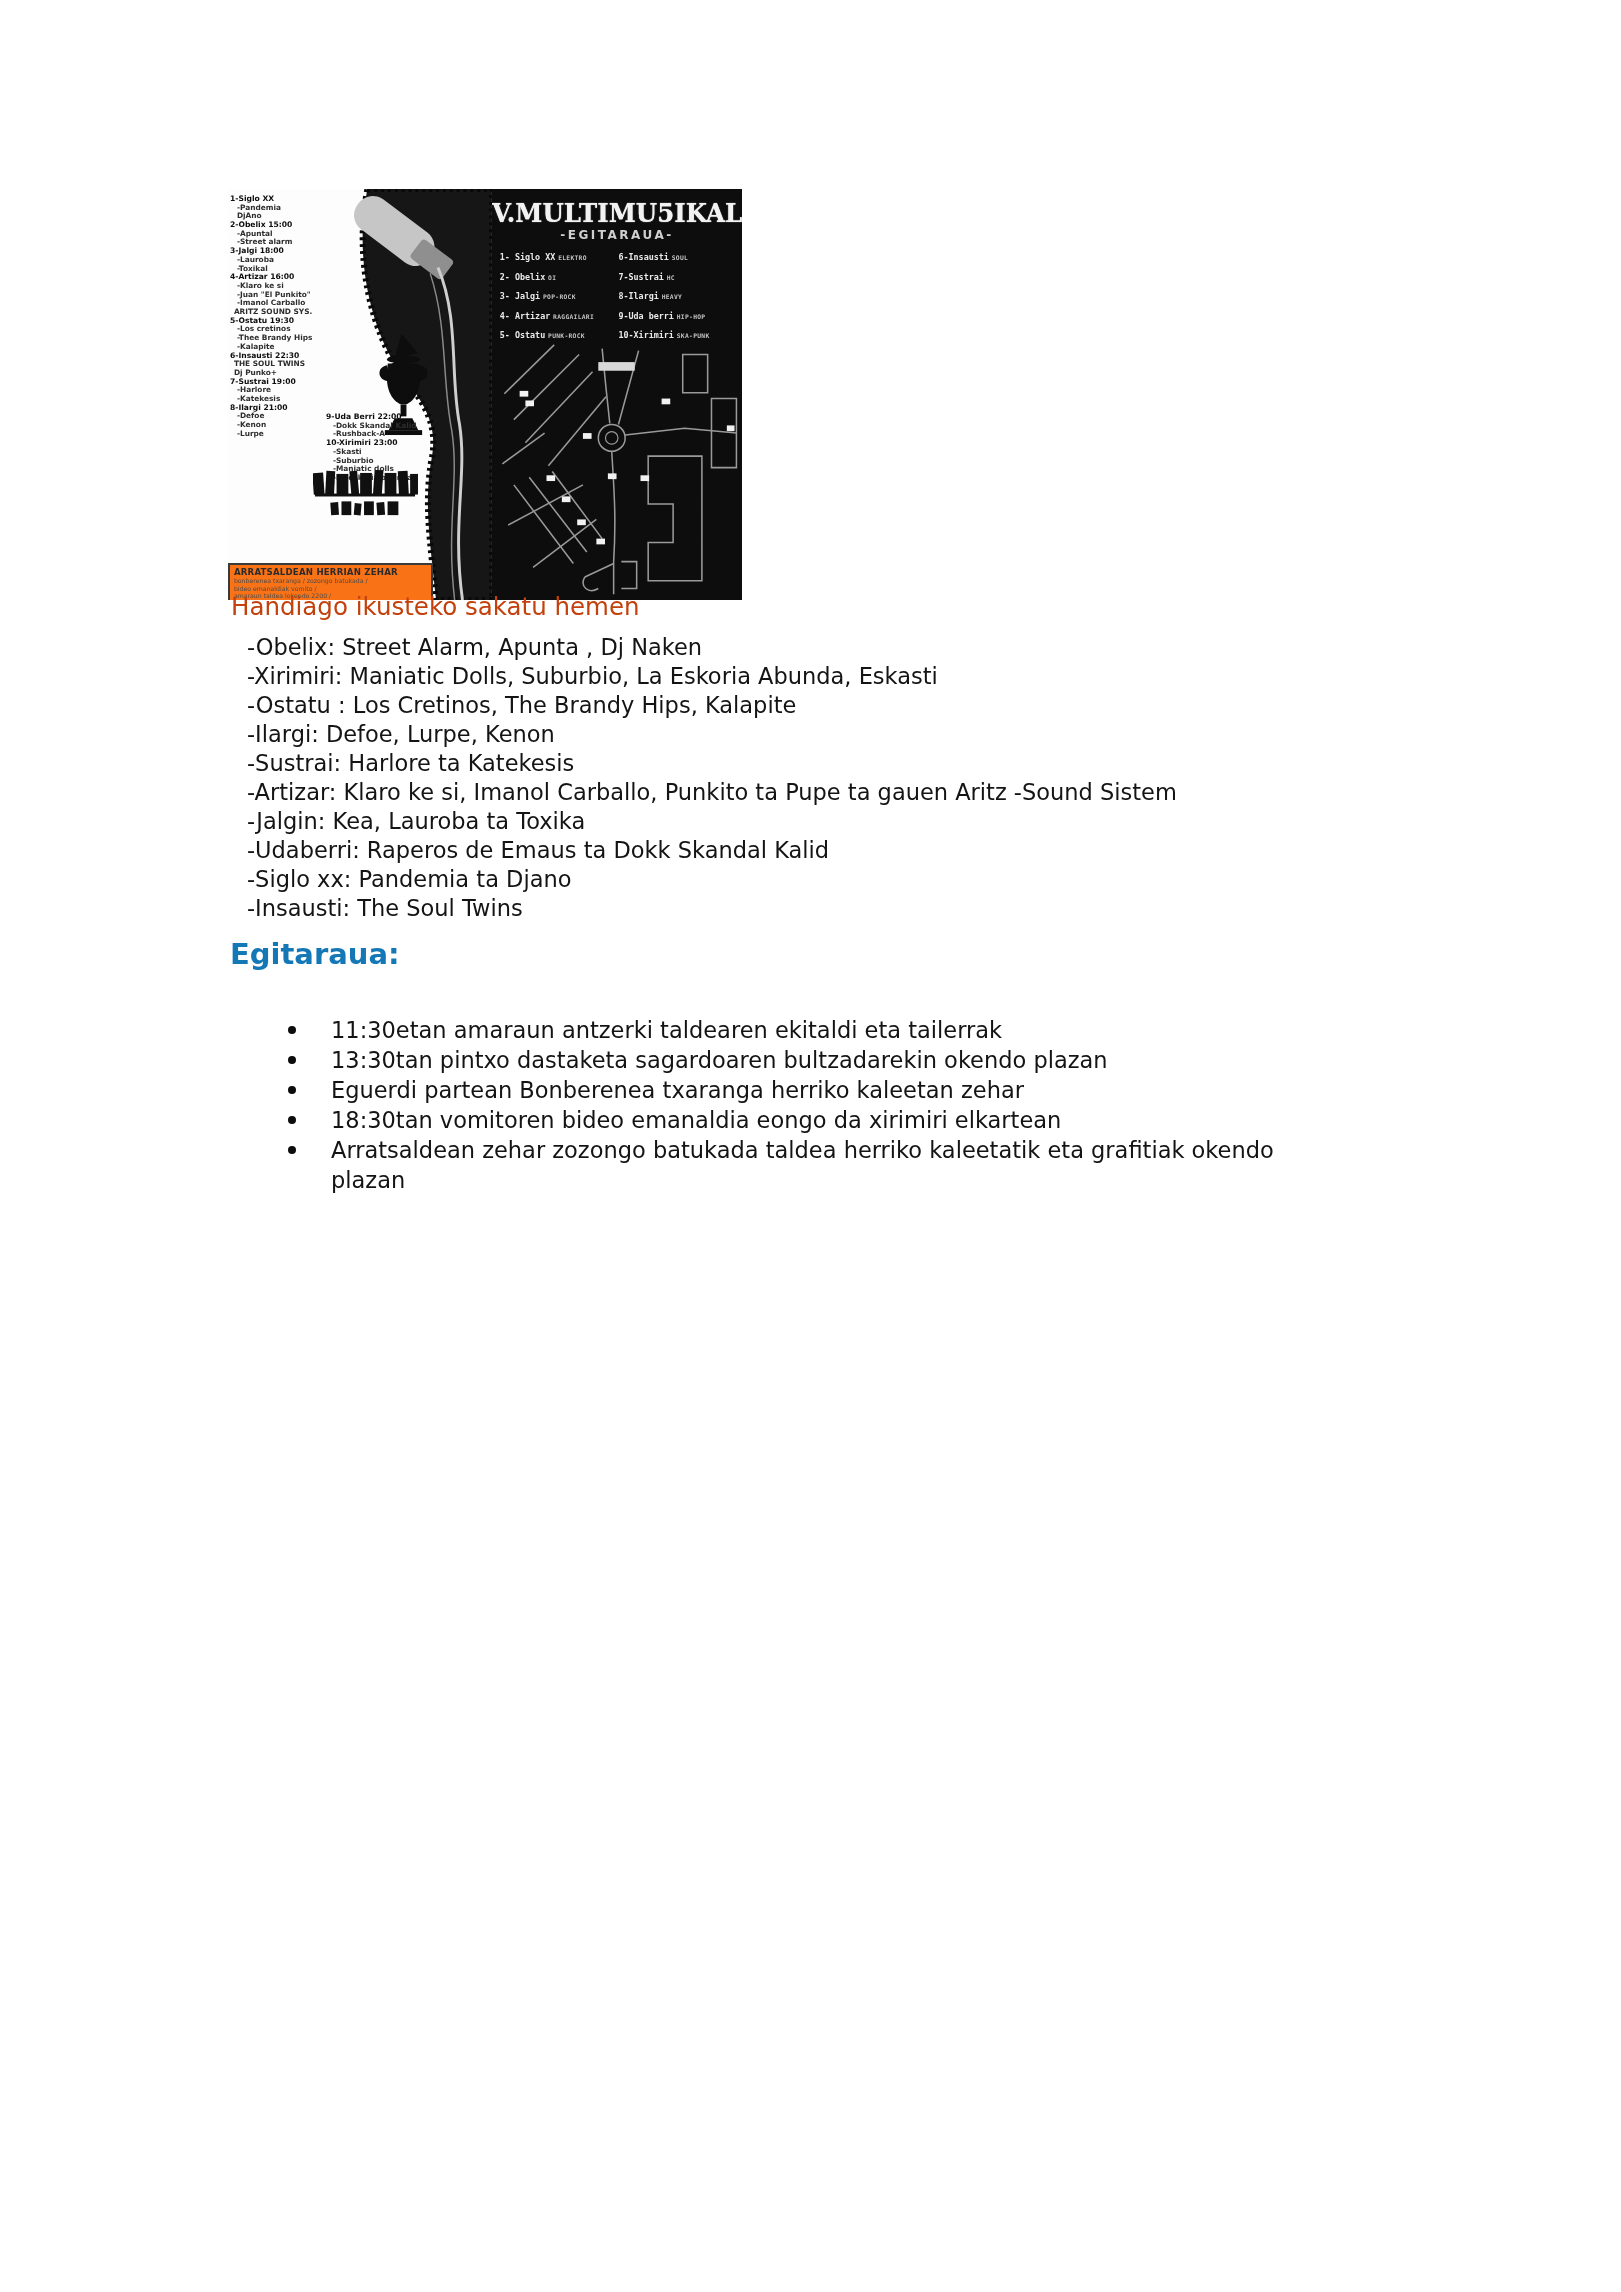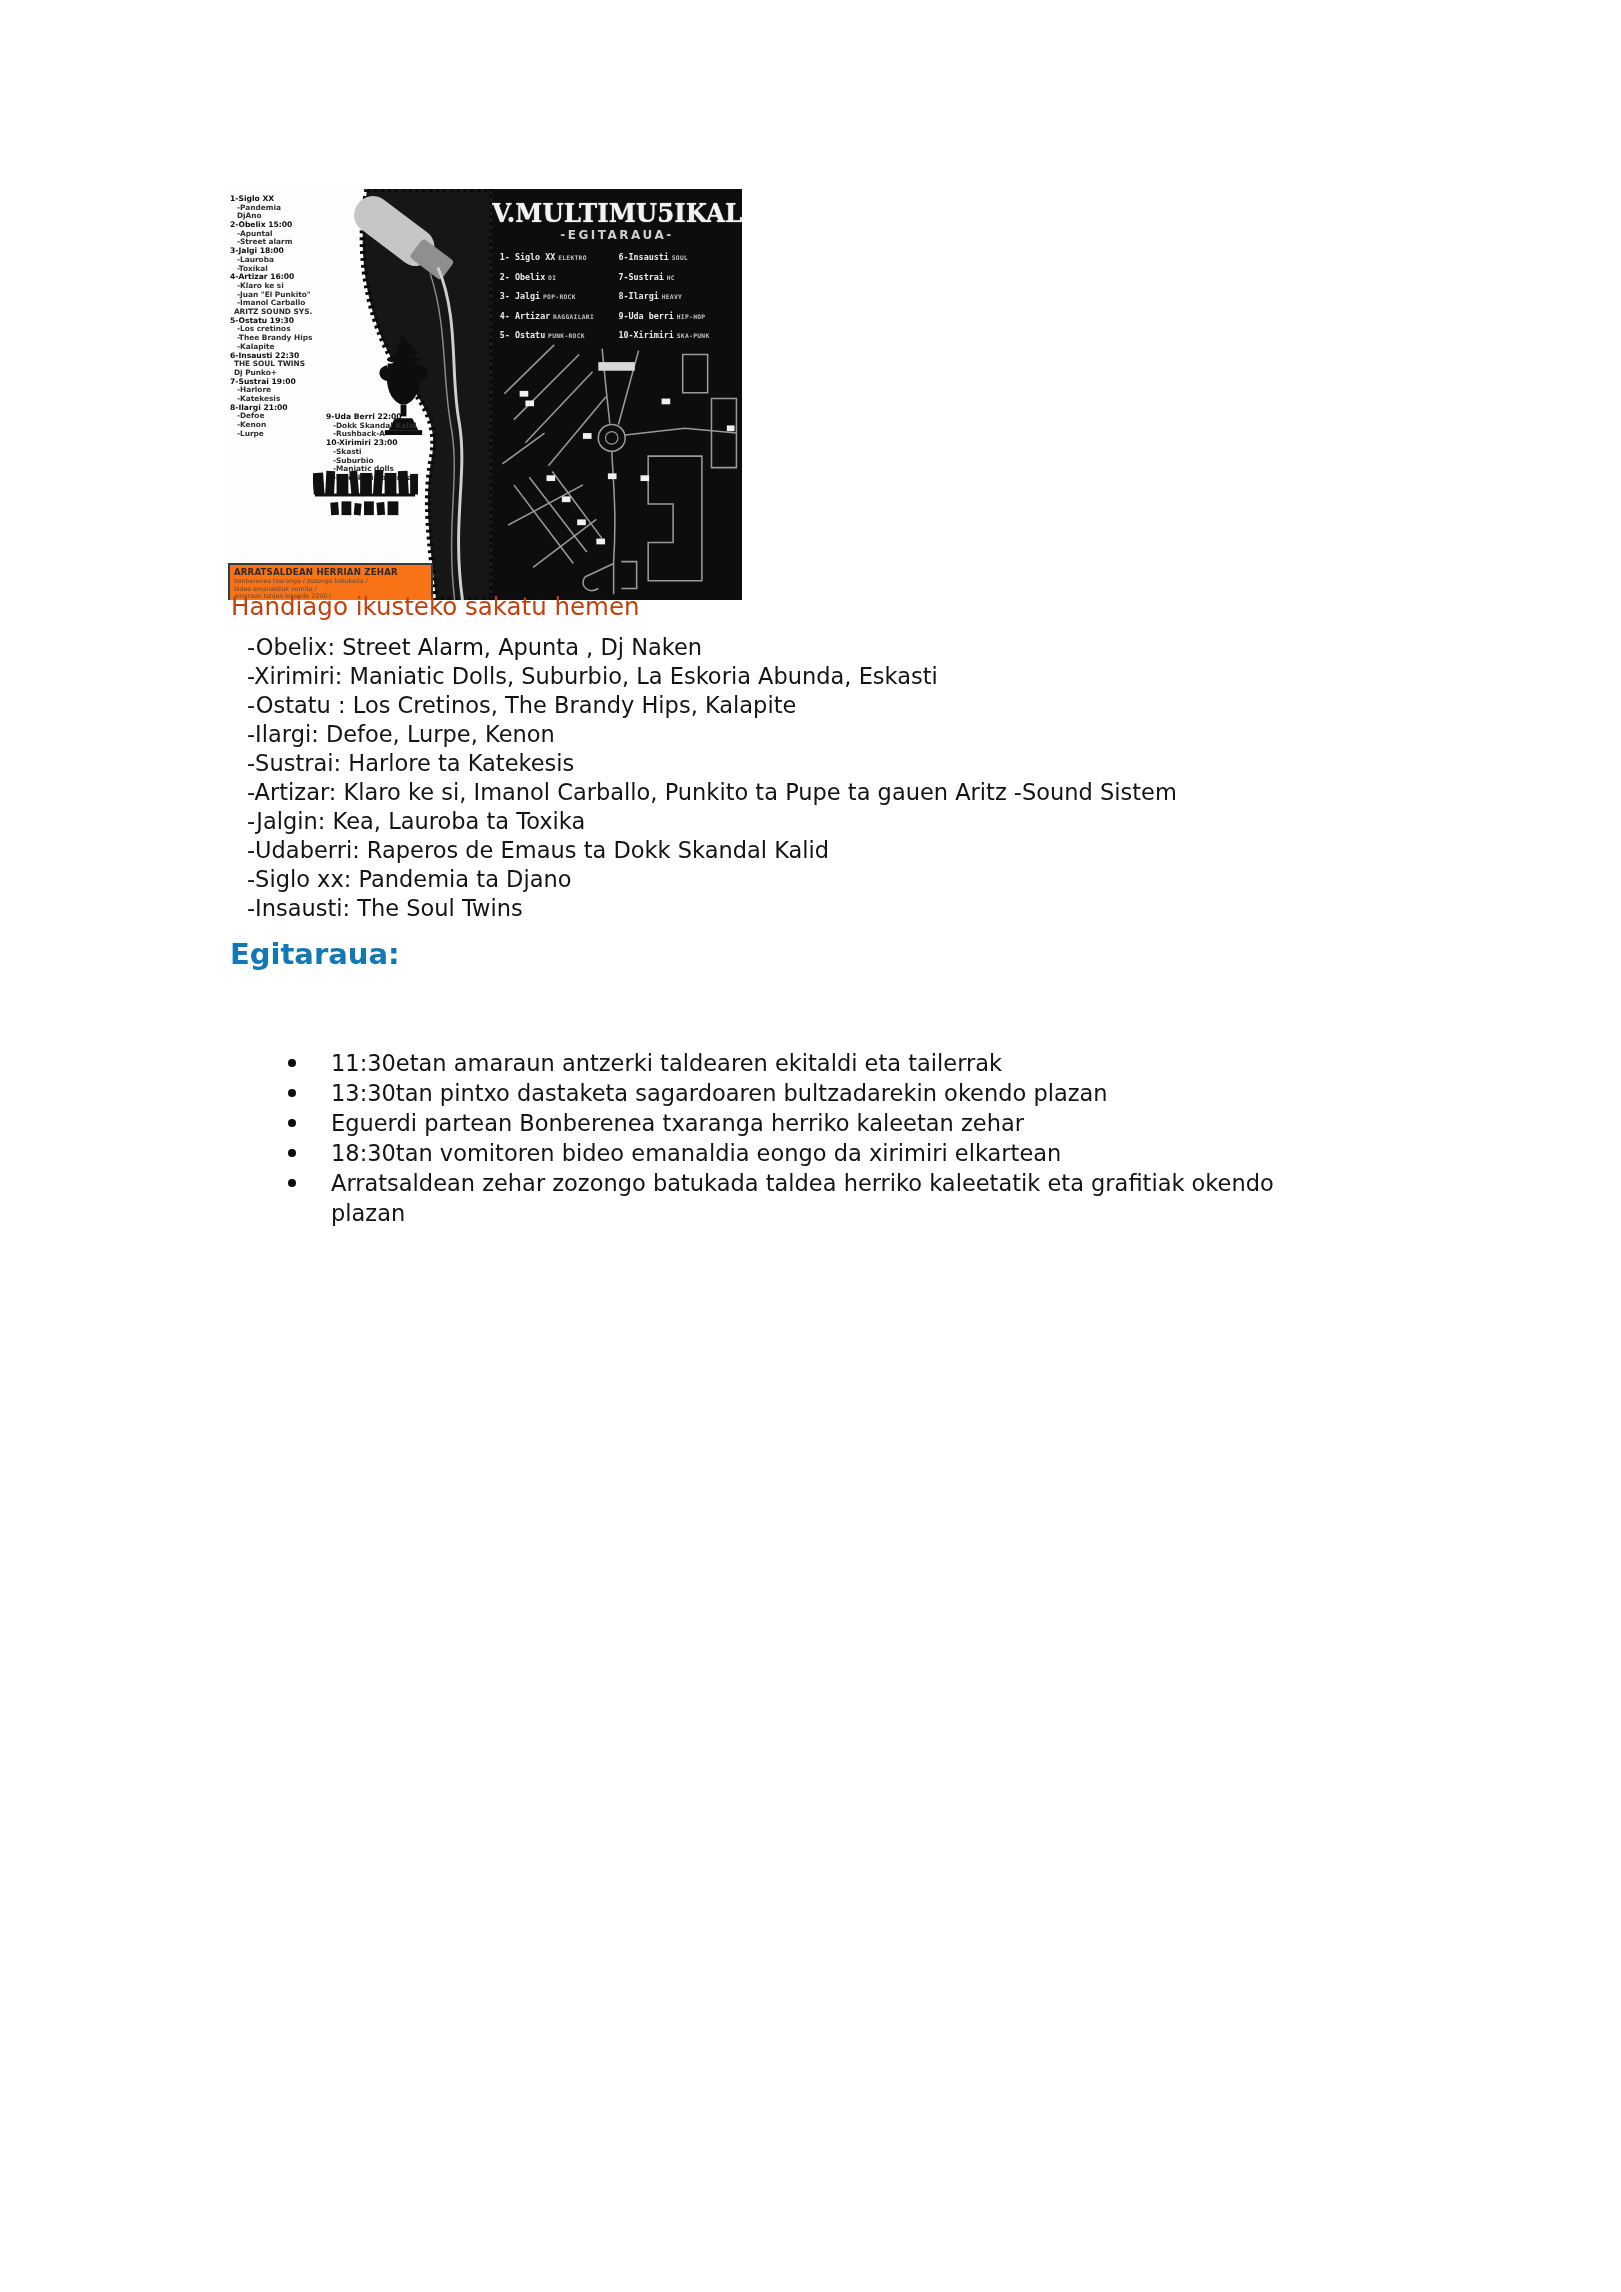--- a/index.html
+++ b/index.html
@@ -42,21 +42,21 @@
   .gl{font-family:"DejaVu Sans Mono","Liberation Mono",monospace;font-size:8.4px;line-height:18.6px;
       color:#e9e9e9;font-weight:700;white-space:nowrap;}
   .genre{font-size:6.3px;color:#c2c2c2;margin-left:2.9px;letter-spacing:0.3px;}
   .map-art{position:absolute;left:0;top:152px;width:250px;height:259px;}
 
   
   .biglink{position:absolute;left:231px;top:592px;font-size:24.5px;color:#c2410c;text-decoration:none;white-space:nowrap;}
   .bands{position:absolute;left:231px;top:633px;margin-left:16px;}
   .band-line{font-size:22.5px;line-height:29px;color:#141414;white-space:nowrap;}
   .heading{position:absolute;left:230px;top:937px;margin:0;font-size:29px;font-weight:bold;color:#1478b6;}
-  .sched{position:absolute;left:284px;top:1048px;width:990px;margin:0;padding:0 0 0 47px;list-style:none;}
+  .sched{position:absolute;left:284px;top:1015px;width:990px;margin:0;padding:0 0 0 47px;list-style:none;}
   .sched-item{position:relative;font-size:22.5px;line-height:30px;color:#141414;margin:0;}
   .sched-item::before{content:"";position:absolute;left:-43px;top:10.8px;width:7.8px;height:7.8px;border-radius:50%;background:#0d0d0d;}
 </style>
 </head>
 <body>
 
 <div class="page">
 
   <div class="poster">
 

